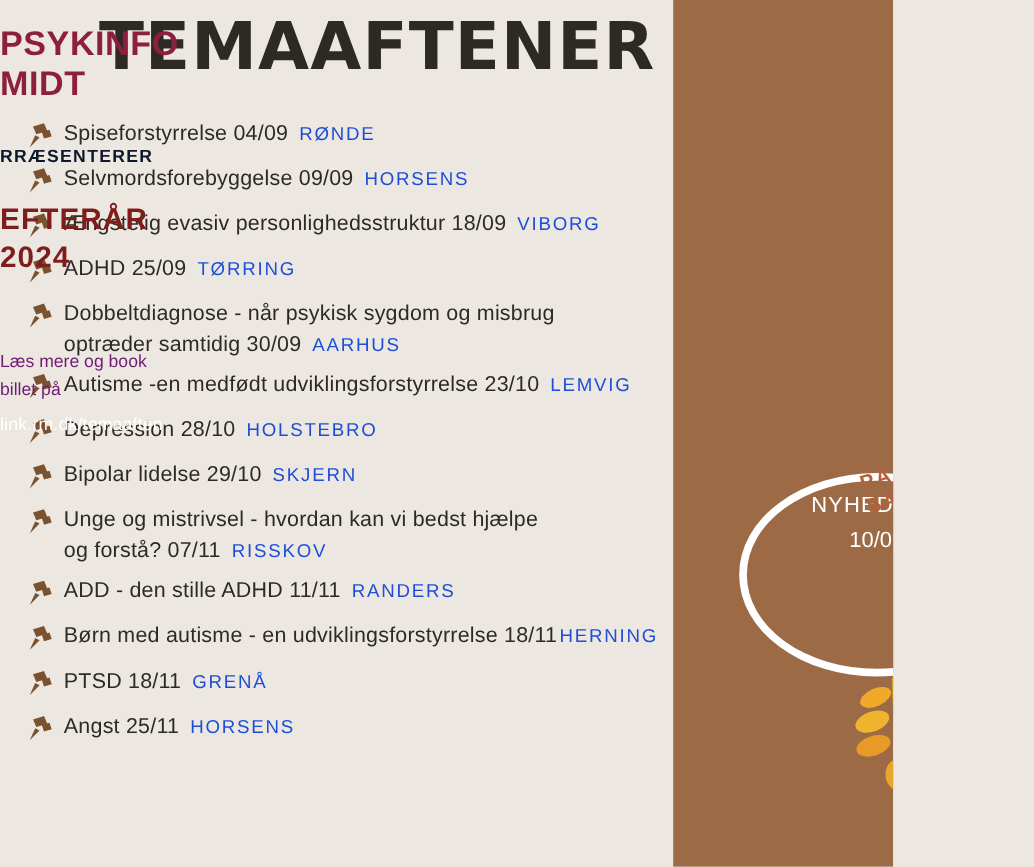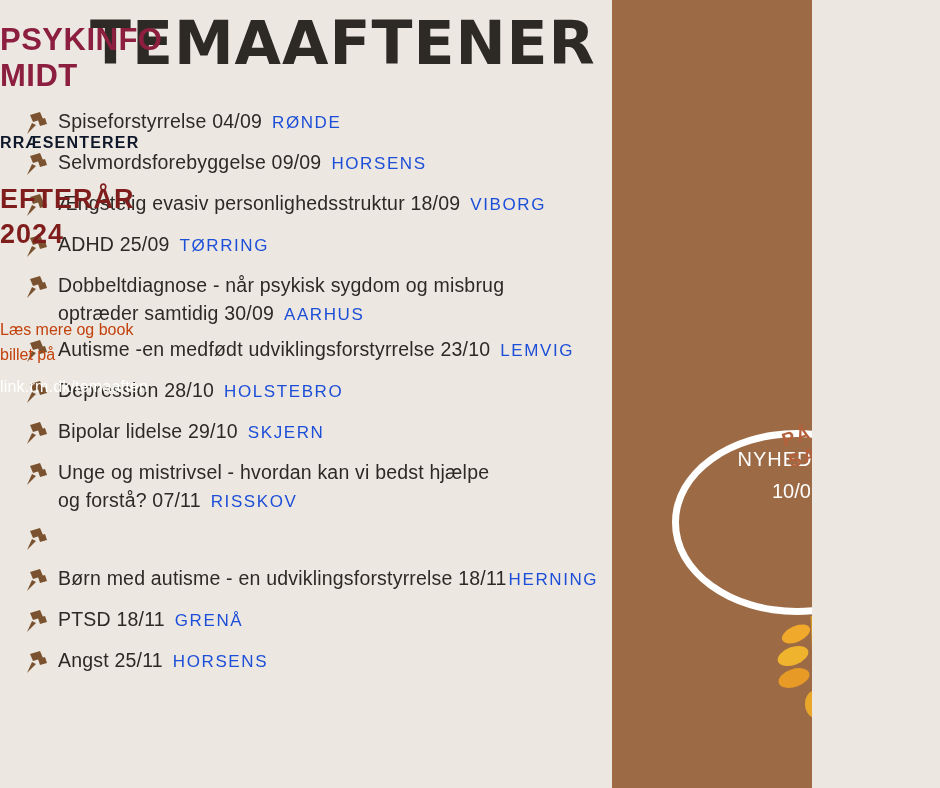--- a/index.html
+++ b/index.html
@@ -101,21 +101,21 @@
     top: 182px;
     font-size: 27px;
     font-weight: bold;
     color: #7f1d1d;
     letter-spacing: 1px;
     line-height: 1.3;
   }
   #brand-booking {
     top: 318px;
     font-size: 16px;
-    color: #c2410c;
+    color: #701a75;
     line-height: 1.55;
   }
   #brand-link {
     top: 378px;
     font-size: 16px;
     color: #ffffff;
     letter-spacing: 0.2px;
   }
   
   #bubble {
@@ -335,20 +335,23 @@
 
     <div class="event-row">
       <span class="pin">
         <svg width="28" height="26" viewBox="0 0 28 26">
             <g fill="#7a5230">
               <path d="M6 5 L16 2 L19 9 L9 12 Z"></path>
               <path d="M14 10 L21 8 L23 14 L16 16 Z"></path>
               <path d="M8 13 L3 24 L12 15 Z"></path>
             </g>
           </svg>
+      </span>
+      <span class="event-text">
+        <span>ADD - den stille ADHD 11/11</span><span class="city">RANDERS</span>
       </span>
     </div>
 
     <div class="event-row">
       <span class="pin">
         <svg width="28" height="26" viewBox="0 0 28 26">
             <g fill="#7a5230">
               <path d="M6 5 L16 2 L19 9 L9 12 Z"></path>
               <path d="M14 10 L21 8 L23 14 L16 16 Z"></path>
               <path d="M8 13 L3 24 L12 15 Z"></path>

